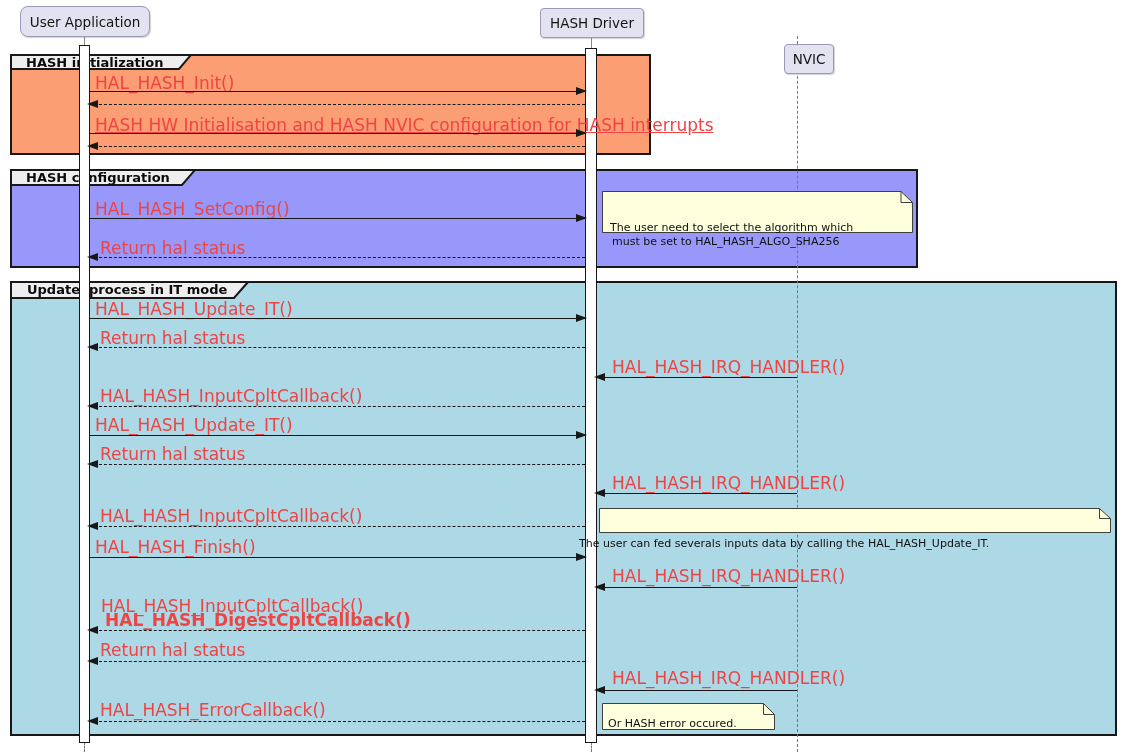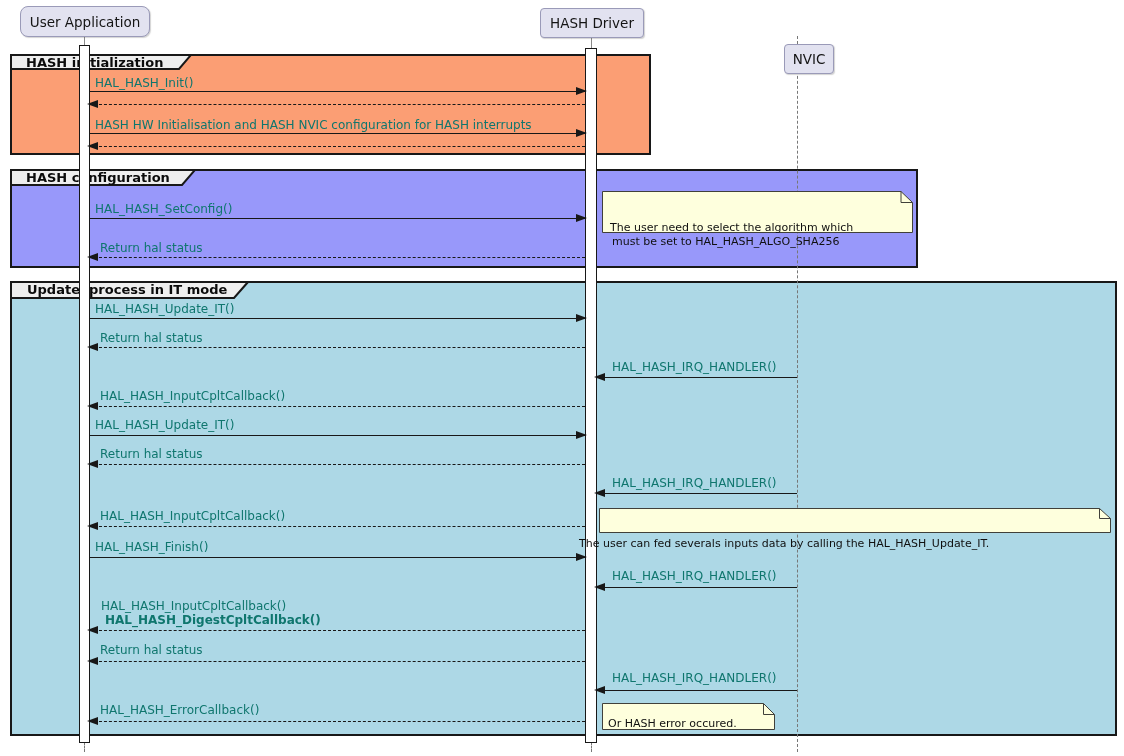--- a/index.html
+++ b/index.html
@@ -34,21 +34,21 @@
   .arrow.right::after{
     content:"";position:absolute;right:-2px;top:-5.5px;width:0;height:0;
     border-top:4.5px solid transparent;border-bottom:4.5px solid transparent;
     border-left:11px solid #181818;
   }
   .arrow.left::after{
     content:"";position:absolute;left:-2px;top:-5.5px;width:0;height:0;
     border-top:4.5px solid transparent;border-bottom:4.5px solid transparent;
     border-right:11px solid #181818;
   }
-  .mlabel{position:absolute;font-size:12px;line-height:14px;white-space:nowrap;color:#0f766e;}
+  .mlabel{position:absolute;font-size:17px;line-height:14px;white-space:nowrap;color:#ef4444;}
   
   .note-text{position:absolute;font-size:11px;line-height:14px;white-space:nowrap;color:#101010;margin-top:24px;}
   svg{display:block;}
 </style>
 </head>
 <body>
 
 <div id="stage">
 
   <div class="frame f1 abs" style="left:10px;top:54px;width:641px;height:101px;"></div>
@@ -85,21 +85,21 @@
   <div class="pbox" style="left:540px;top:8px;width:102px;height:28px;">
     <span>HASH Driver</span>
   </div>
   <div class="pbox" style="left:784px;top:8px;width:48px;height:28px;margin-top:36px;">
     <span>NVIC</span>
   </div>
 
   <span class="mlabel" style="left:95px;top:76px;">HAL_HASH_Init()</span>
   <div class="arrow right" style="left:89px;top:91px;width:496px;"></div>
   <div class="arrow dashed left" style="left:89px;top:104px;width:496px;"></div>
-  <span class="mlabel" style="left:95px;top:118px;">HASH HW Initialisation and HASH NVIC configuration for HASH interrupts</span>
+  <span class="mlabel" style="left:95px;top:118px;text-decoration:underline;">HASH HW Initialisation and HASH NVIC configuration for HASH interrupts</span>
   <div class="arrow right" style="left:89px;top:133px;width:496px;"></div>
   <div class="arrow dashed left" style="left:89px;top:146px;width:496px;"></div>
 
   <span class="mlabel" style="left:95px;top:202px;text-align:right;">HAL_HASH_SetConfig()</span>
   <div class="arrow right" style="left:89px;top:218px;width:496px;"></div>
   <span class="mlabel" style="left:100px;top:241px;">Return hal status</span>
   <div class="arrow dashed left" style="left:89px;top:257px;width:496px;"></div>
 
   <svg class="abs" style="left:602px;top:191px;" width="311" height="42">
     <path d="M0.5,0.5 L299,0.5 L310.5,11.5 L310.5,41.5 L0.5,41.5 Z" fill="#FEFFDD" stroke="#40403a" stroke-width="1"></path>

